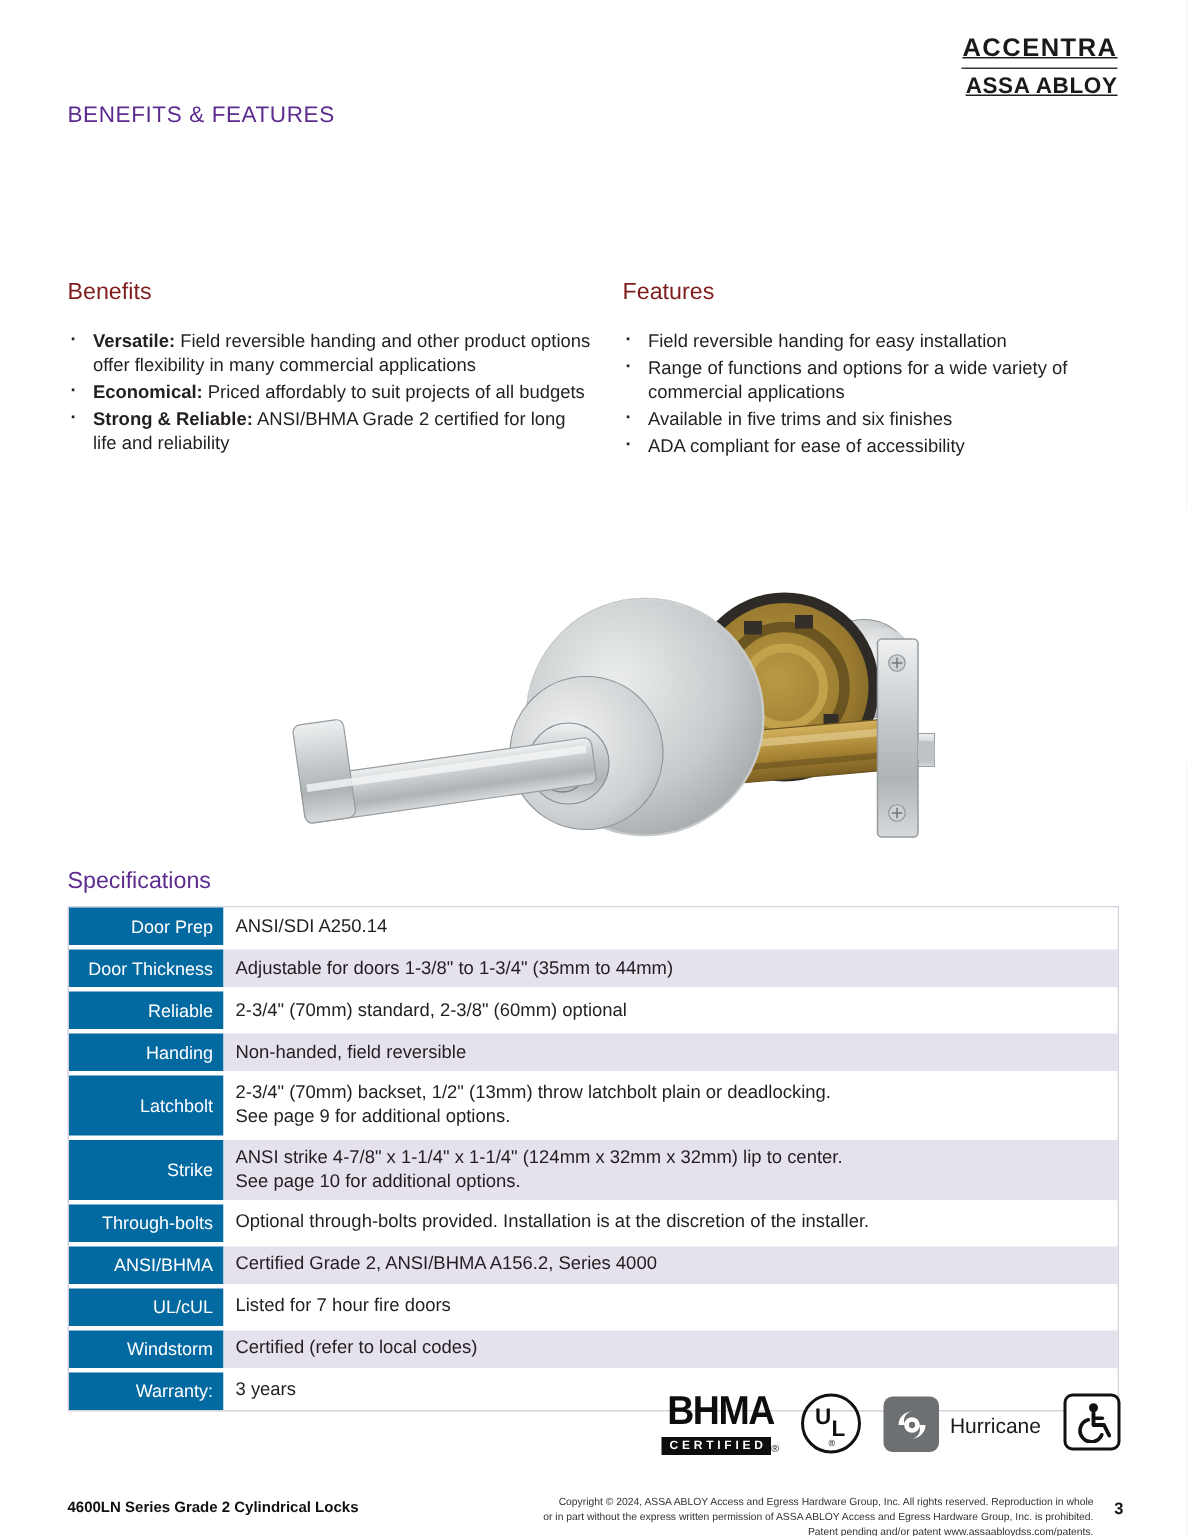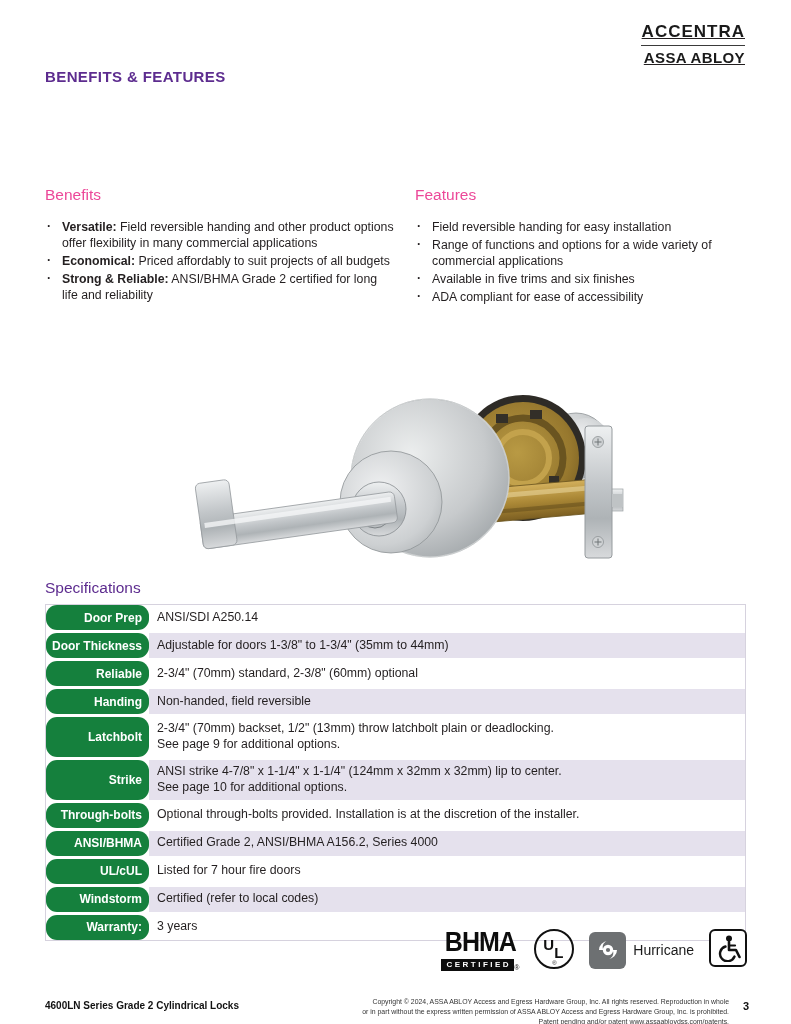--- a/index.html
+++ b/index.html
@@ -7,44 +7,44 @@
   .page {
     position:relative; width:791px; height:1024px; margin:0 auto;
     background:#ffffff; overflow:hidden;
     font-family:"Liberation Sans", sans-serif; color:#231f20;
   }
   
   .brand { position:absolute; top:22px; right:46px; width:104px; text-align:right;text-decoration:underline; }
   .brand-accentra { font-size:17px; font-weight:bold; letter-spacing:1px; color:#1a1a1a; white-space:nowrap; }
   .brand-rule { border:none; border-top:1.5px solid #3a3a3a; margin:3px 0 3px 0; }
   .brand-assa { font-size:15px; font-weight:bold; letter-spacing:.4px; color:#1a1a1a; white-space:nowrap; }
-  .doc-title { position:absolute; top:68px; left:45px; font-size:15px; font-weight:bold; letter-spacing:.4px; color:#5d2c8f; }
+  .doc-title { position:absolute; top:68px; left:45px; font-size:15px; font-weight:normal; letter-spacing:.4px; color:#5d2c8f; }
   
   .col { position:absolute; top:186px; }
   .col-benefits { left:45px;  width:350px; }
   .col-features { left:415px; width:355px; }
-  .col h2 { font-size:15.5px; font-weight:500; color:#ec4899; margin-bottom:16px; }
+  .col h2 { font-size:15.5px; font-weight:500; color:#7f1d1d; margin-bottom:16px; }
   .bullets { list-style:none; font-size:12.3px; line-height:1.3; }
   .bullets li { position:relative; padding-left:17px; margin-bottom:2px; }
   .bullets li::before { content:"·"; position:absolute; left:2px; top:-1px; font-weight:bold; }
   .lead { font-weight:bold;margin-top:41px; }
   
   .product { position:absolute; left:178px; top:356px; width:450px; height:215px; }
   
   .spec-title { position:absolute; top:579px; left:45px; font-size:15.5px; font-weight:500; color:#5d2c8f; }
   .spec-table {
     position:absolute; top:604px; left:45px; width:701px;
     display:flex; flex-direction:column; gap:3px;
     border:1px solid #d6d2de; background:#fff; padding:0;
   }
   .spec-row { display:flex; min-height:25px; }
   .spec-label {
-    width:103px; flex:0 0 103px; background:#15803d; color:#fff;
-    font-size:12px; font-weight:bold; text-align:right;
-    display:flex; align-items:center; justify-content:flex-end; padding:3px 7px 3px 3px;border-radius:11px;
+    width:103px; flex:0 0 103px; background:#0369a1; color:#fff;
+    font-size:12px; font-weight:normal; text-align:right;
+    display:flex; align-items:center; justify-content:flex-end; padding:3px 7px 3px 3px;
   }
   .spec-value {
     flex:1; font-size:12.3px; line-height:1.3; padding:4px 8px;
     display:flex; flex-direction:column; justify-content:center; background:#ffffff;
   }
   .spec-row:nth-child(even) .spec-value { background:#e5e1ed; }
   .val2:empty { display:none; }
   
   .certs { position:absolute; top:929px; right:44px; display:flex; gap:15px; }
   .bhma { text-align:center; line-height:1; }

